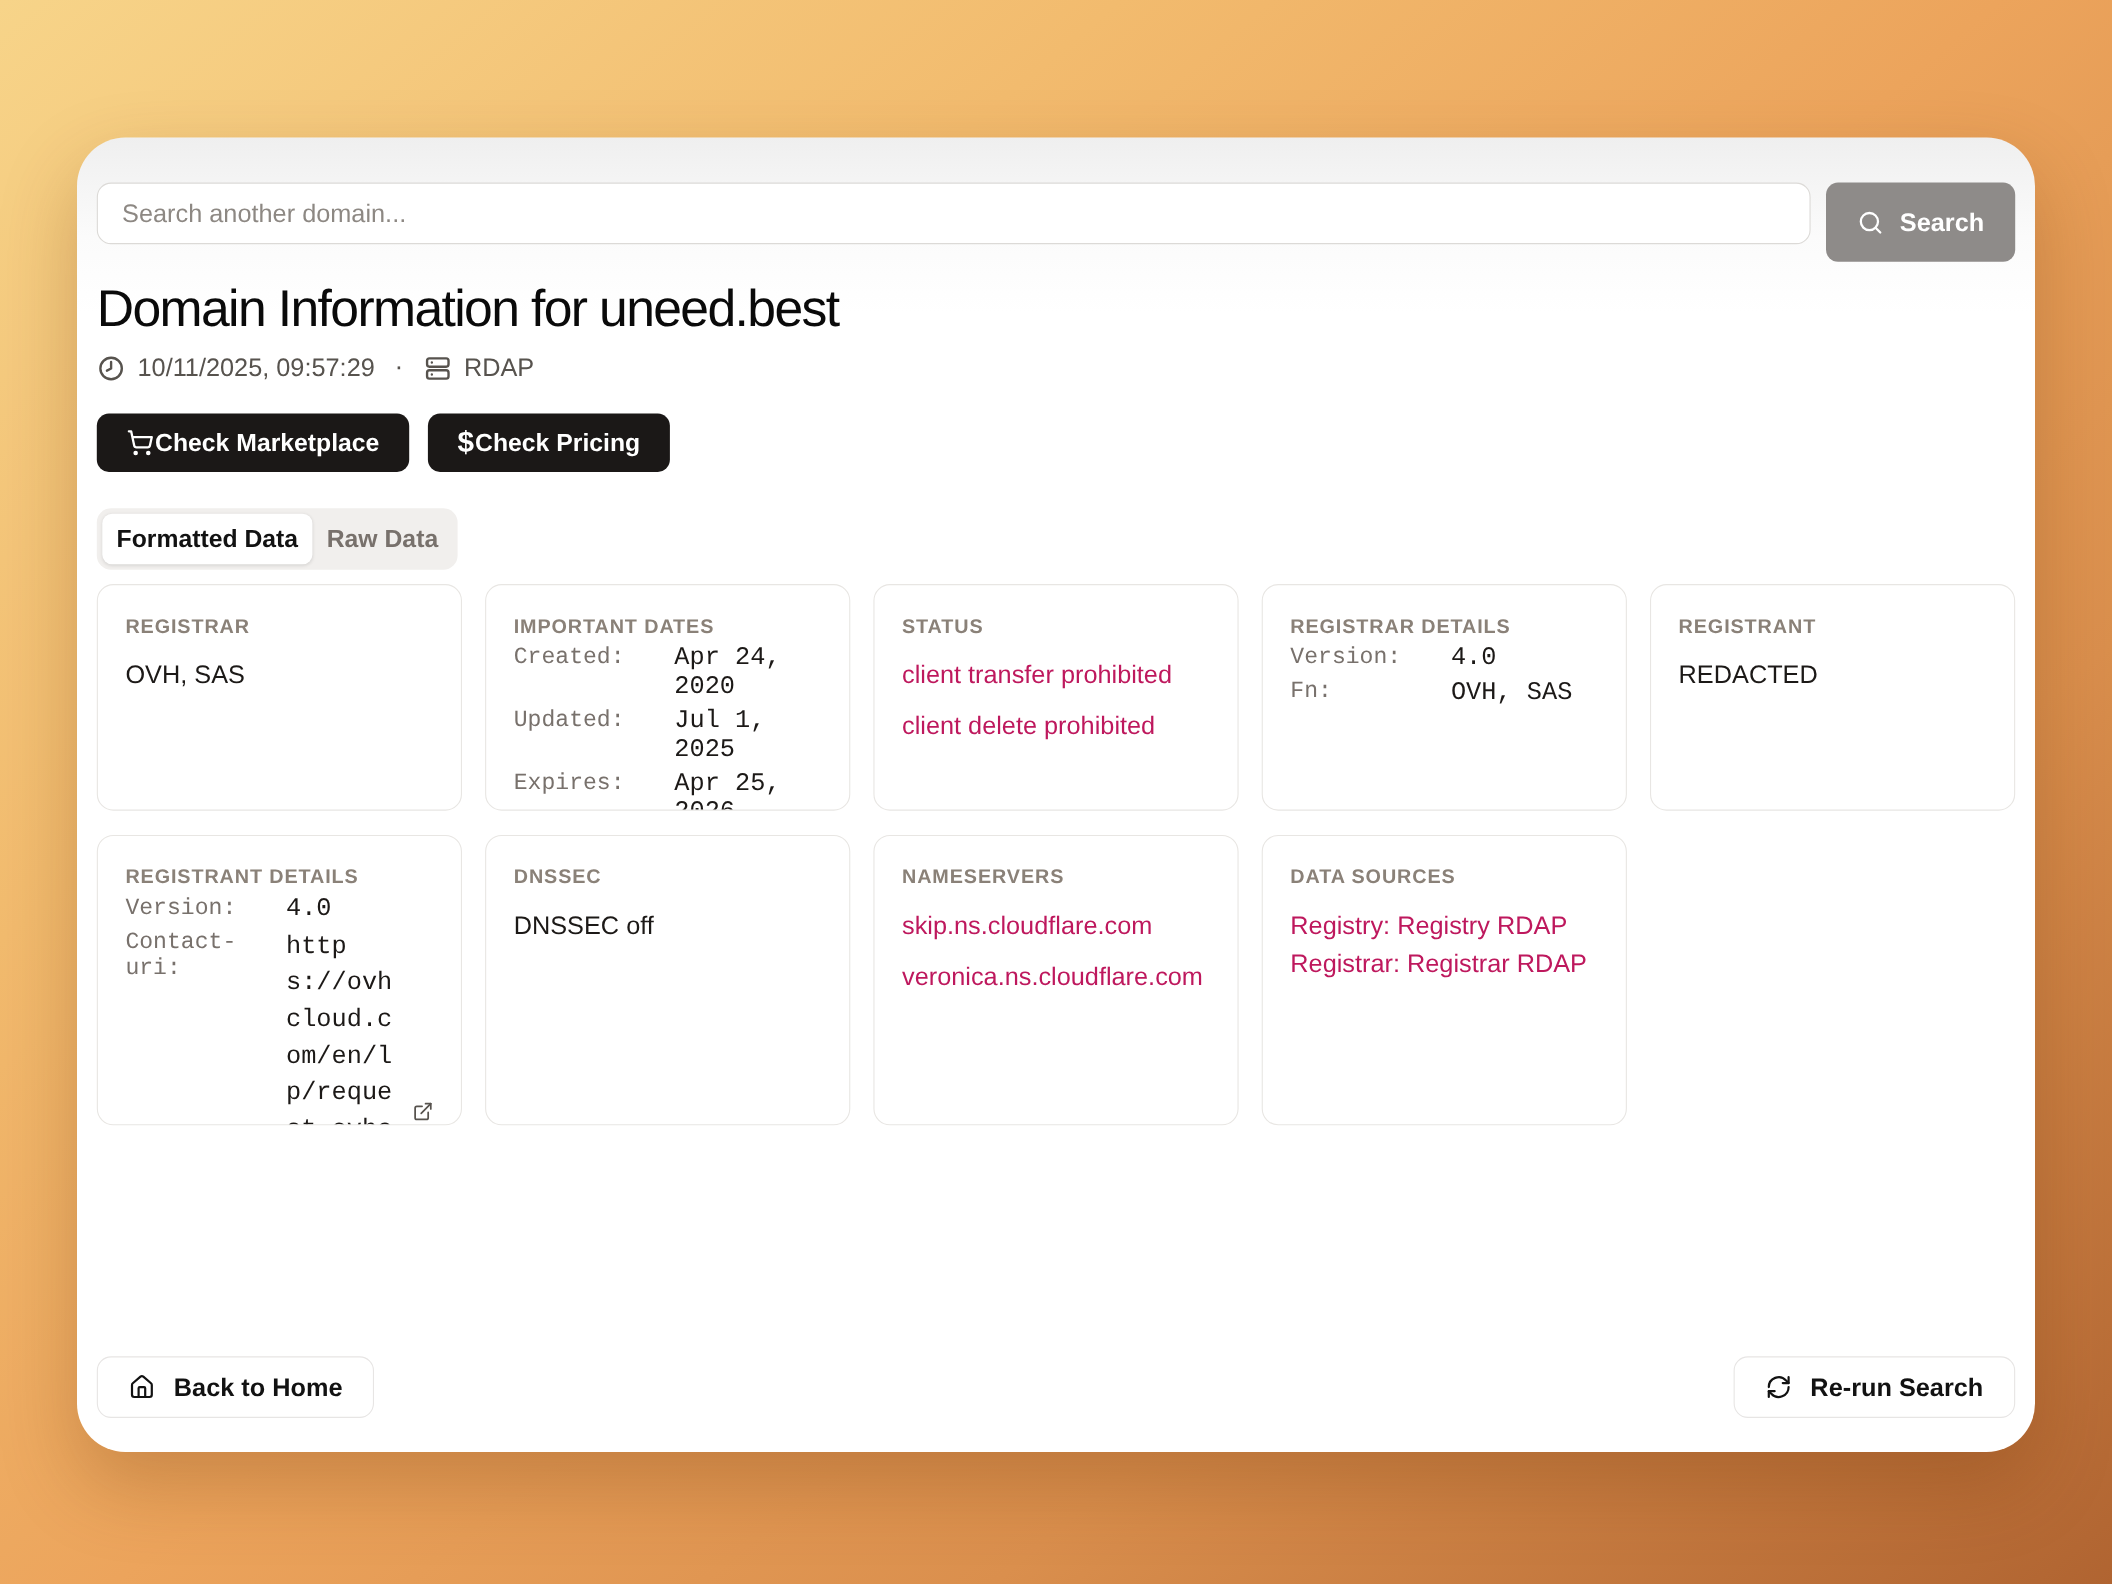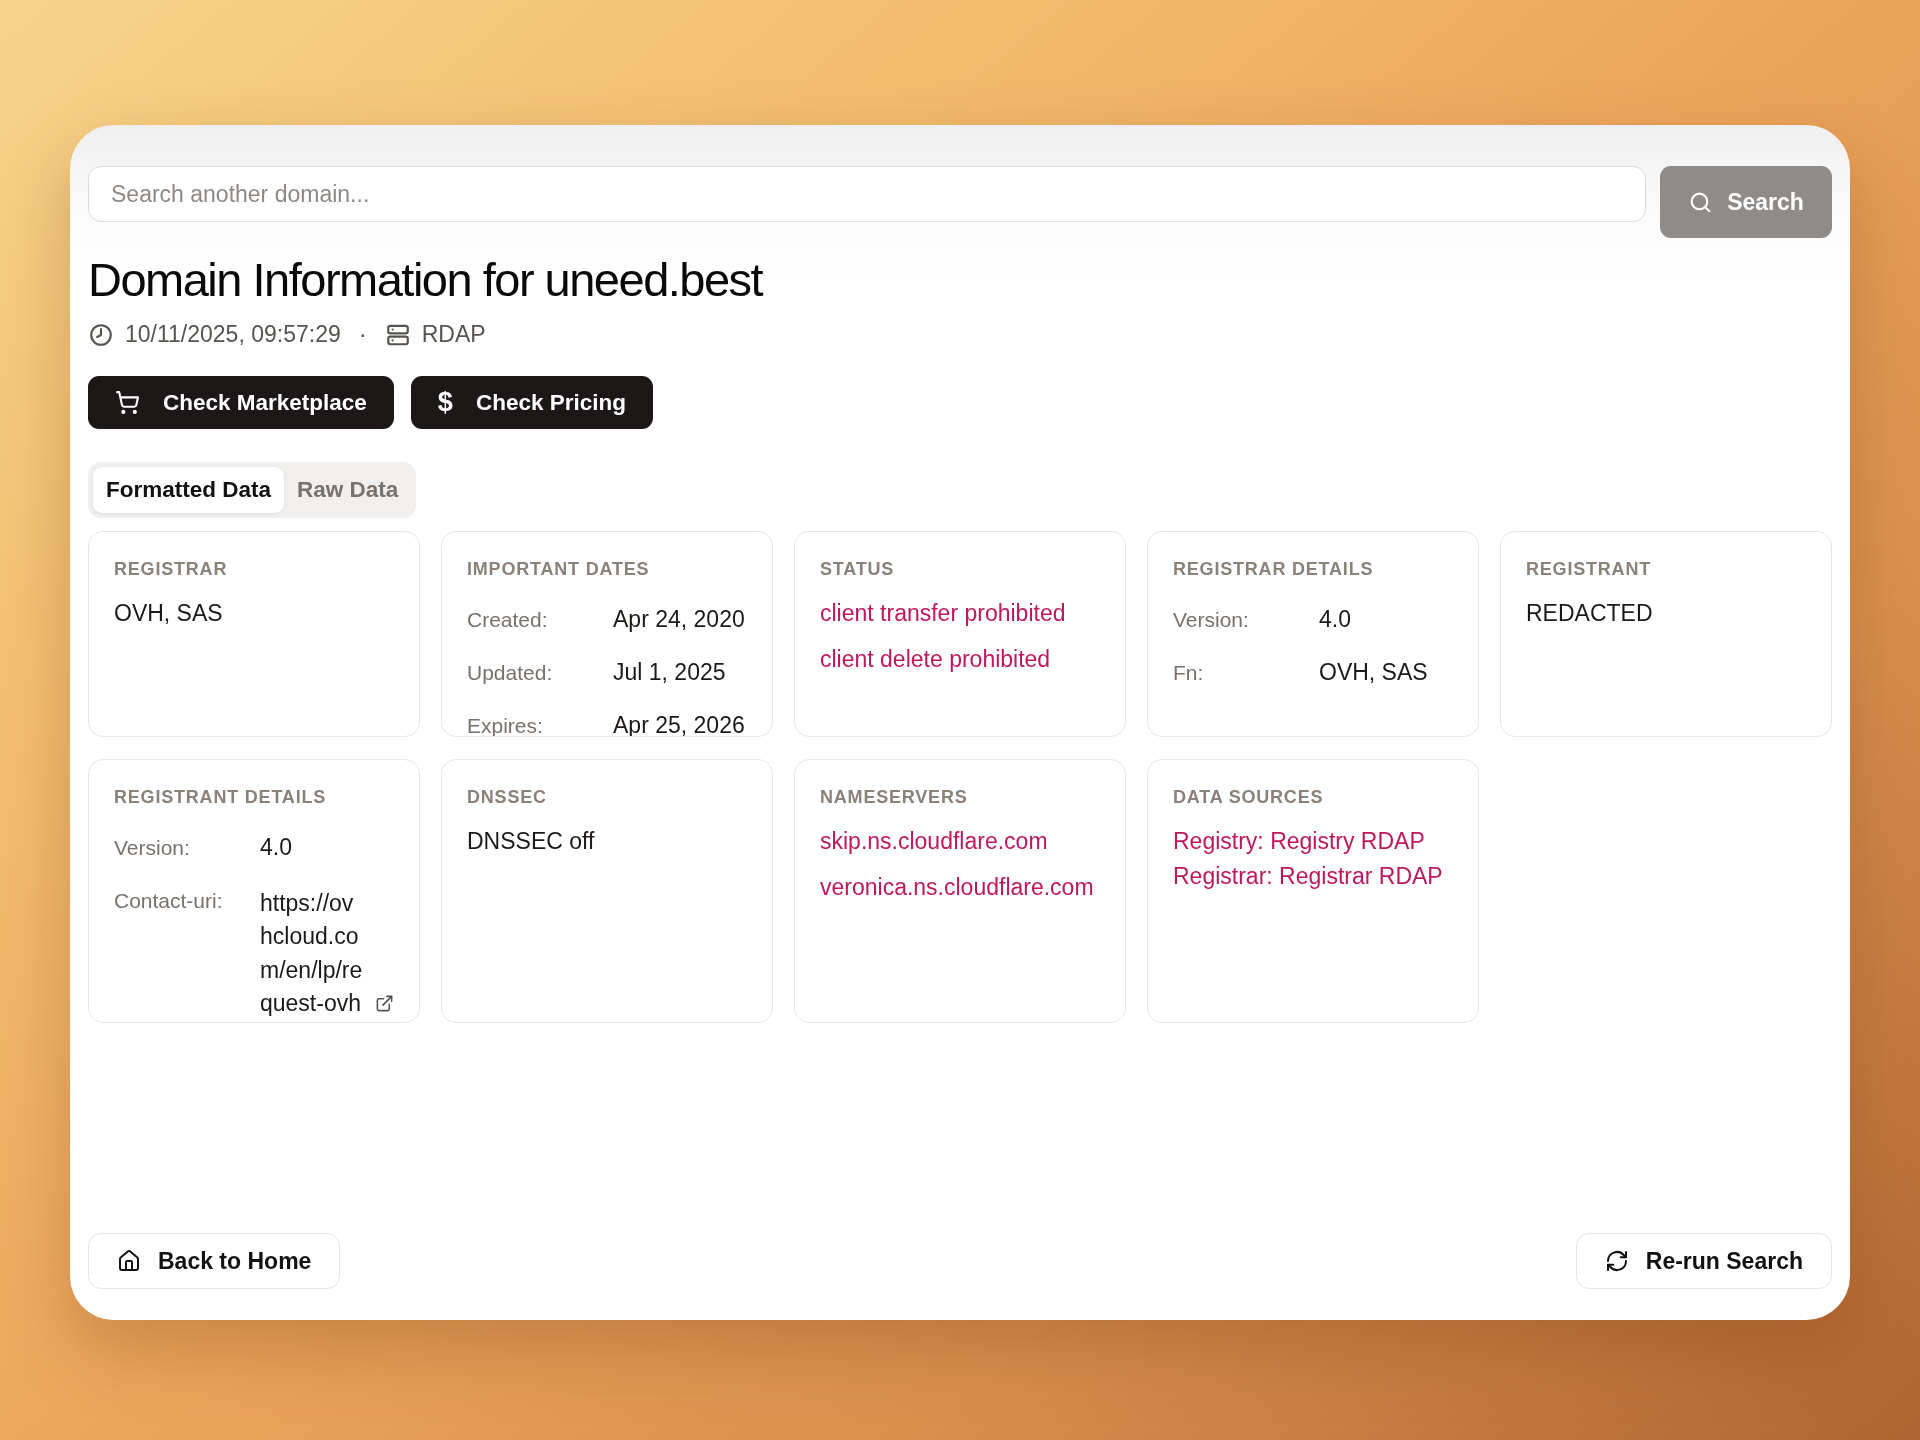--- a/index.html
+++ b/index.html
@@ -71,21 +71,21 @@
   .action-btn {
     height: 53px;
     padding: 0 27px;
     background: #1b1817;
     color: #ffffff;
     border: none;
     border-radius: 11px;
     font-family: "Liberation Sans", sans-serif;
     font-size: 22.5px;
     font-weight: 700;
-    display: flex; align-items: center; gap: 23px;
+    display: flex; align-items: center; gap: 1px;
     cursor: pointer;
   }
   .dollar-glyph { font-size: 27px; font-weight: 600; line-height: 1; }
 
   
   .tabs {
     margin-top: 33px;
     display: inline-flex;
     background: #f1efed;
     border-radius: 13px;
@@ -136,22 +136,23 @@
     font-size: 23px;
     color: #1c1917;
   }
   .card-line { margin-top: 19px; font-size: 23px; color: #be185d; }
   .card-line.tight { margin-top: 8px; }
   .card-line.first { margin-top: 20px; }
   .kv-row {
     display: grid;
     grid-template-columns: 142px 1fr;
     column-gap: 4px;
-    margin-top: 26px;
+    margin-top: 5px;
     align-items: start;
+    font-family: Liberation Mono, monospace;
   }
   .kv-label { font-size: 21px; color: #78716c; padding-top: 2px; }
   .kv-value { font-size: 23px; color: #1c1917; }
   .kv-link-row { display: flex; align-items: center; gap: 12px; }
   .kv-link-text { word-break: break-all; line-height: 1.45; max-width: 345px; }
   .ext-icon { color: #57534e; flex-shrink: 0; cursor: pointer; }
 
   
   .footer-row {
     margin-top: 28px;

